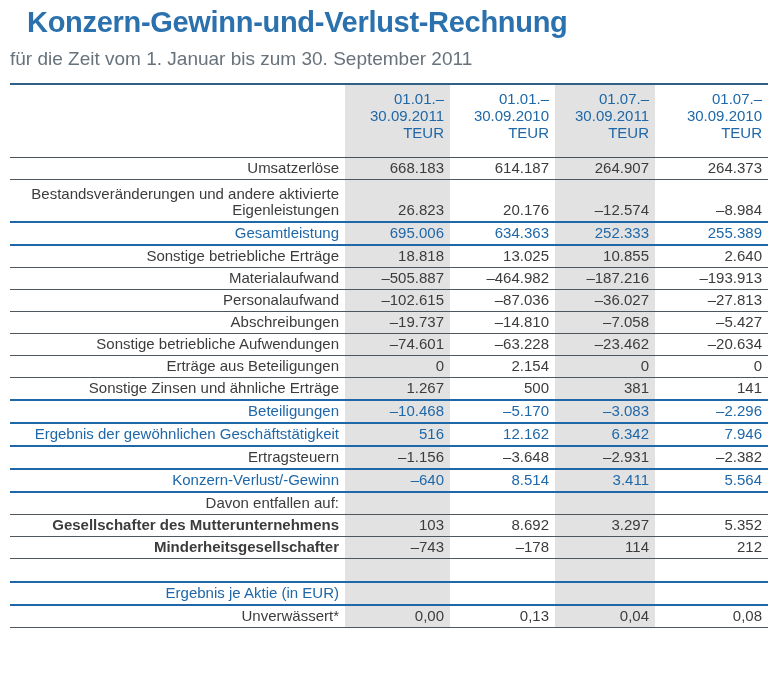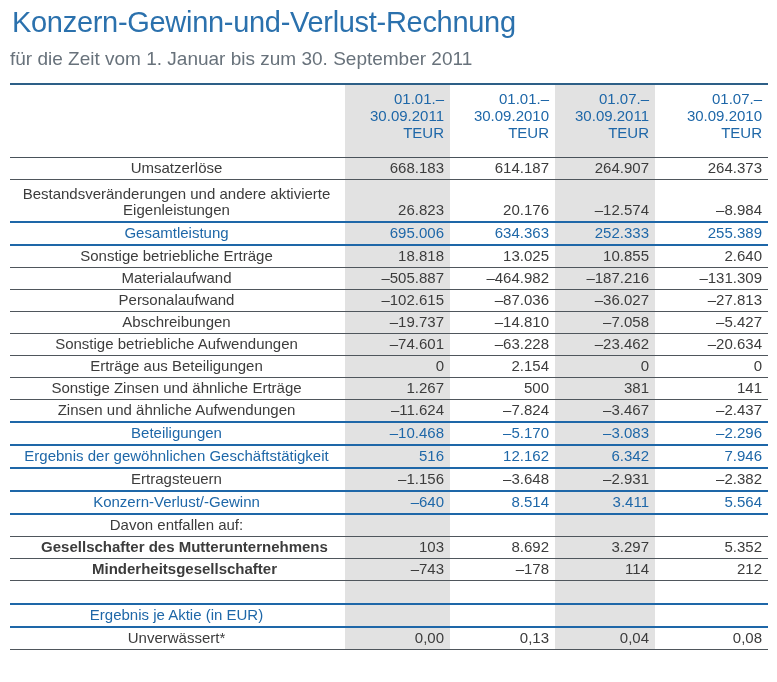--- a/index.html
+++ b/index.html
@@ -5,23 +5,23 @@
   html, body { margin: 0; padding: 0; background: #ffffff; }
   body {
     width: 777px; height: 682px;
     box-sizing: border-box;
     padding: 4px 9px 0 10px;
     font-family: "Liberation Sans", sans-serif;
     color: #3c3c3c;
     overflow: hidden;
   }
   .title {
-    font-size: 29px; font-weight: 400;
+    font-size: 29px; font-weight: 700;
     color: #2b71ad;
-    margin: 2px 0 9px 2px;
+    margin: 2px 0 9px 17px;
     letter-spacing: -0.3px;
   }
   .subtitle {
     font-size: 19px; font-weight: 400;
     color: #68727b;
     margin: 0 0 13px 0;
   }
   table {
     border-collapse: collapse;
     width: 758px;
@@ -44,21 +44,21 @@
   }
   thead th.label-col { padding: 0; }
   td {
     padding: 2px 6px 3px 0;
     line-height: 16px;
     height: 15px;
     text-align: right;
     white-space: nowrap;
   }
   td.label-col {
-    text-align: center;
+    text-align: right;
     padding-left: 4px;
     white-space: normal;
   }
   td.label-col.indent { padding-left: 20px; font-weight: bold; }
   .shaded { background: #e2e2e2; }
   tr.normal td { border-bottom: 1px solid #4f565c; }
   tr.highlight td {
     border-top: 2px solid #1e67a8;
     border-bottom: 2px solid #1e67a8;
     color: #1e67a8;
@@ -133,21 +133,21 @@
         <td class="val-col shaded">18.818</td>
         <td class="val-col">13.025</td>
         <td class="val-col shaded">10.855</td>
         <td class="val-col">2.640</td>
       </tr>
       <tr class="normal">
         <td class="label-col">Materialaufwand</td>
         <td class="val-col shaded">–505.887</td>
         <td class="val-col">–464.982</td>
         <td class="val-col shaded">–187.216</td>
-        <td class="val-col">–131.309</td>
+        <td class="val-col">–193.913</td>
       </tr>
       <tr class="normal">
         <td class="label-col">Personalaufwand</td>
         <td class="val-col shaded">–102.615</td>
         <td class="val-col">–87.036</td>
         <td class="val-col shaded">–36.027</td>
         <td class="val-col">–27.813</td>
       </tr>
       <tr class="normal">
         <td class="label-col">Abschreibungen</td>
@@ -170,27 +170,20 @@
         <td class="val-col shaded">0</td>
         <td class="val-col">0</td>
       </tr>
       <tr class="normal">
         <td class="label-col">Sonstige Zinsen und ähnliche Erträge</td>
         <td class="val-col shaded">1.267</td>
         <td class="val-col">500</td>
         <td class="val-col shaded">381</td>
         <td class="val-col">141</td>
       </tr>
-      <tr class="normal">
-        <td class="label-col">Zinsen und ähnliche Aufwendungen</td>
-        <td class="val-col shaded">–11.624</td>
-        <td class="val-col">–7.824</td>
-        <td class="val-col shaded">–3.467</td>
-        <td class="val-col">–2.437</td>
-      </tr>
       <tr class="highlight">
         <td class="label-col">Beteiligungen</td>
         <td class="val-col shaded">–10.468</td>
         <td class="val-col">–5.170</td>
         <td class="val-col shaded">–3.083</td>
         <td class="val-col">–2.296</td>
       </tr>
       <tr class="highlight">
         <td class="label-col">Ergebnis der gewöhnlichen Geschäftstätigkeit</td>
         <td class="val-col shaded">516</td>

